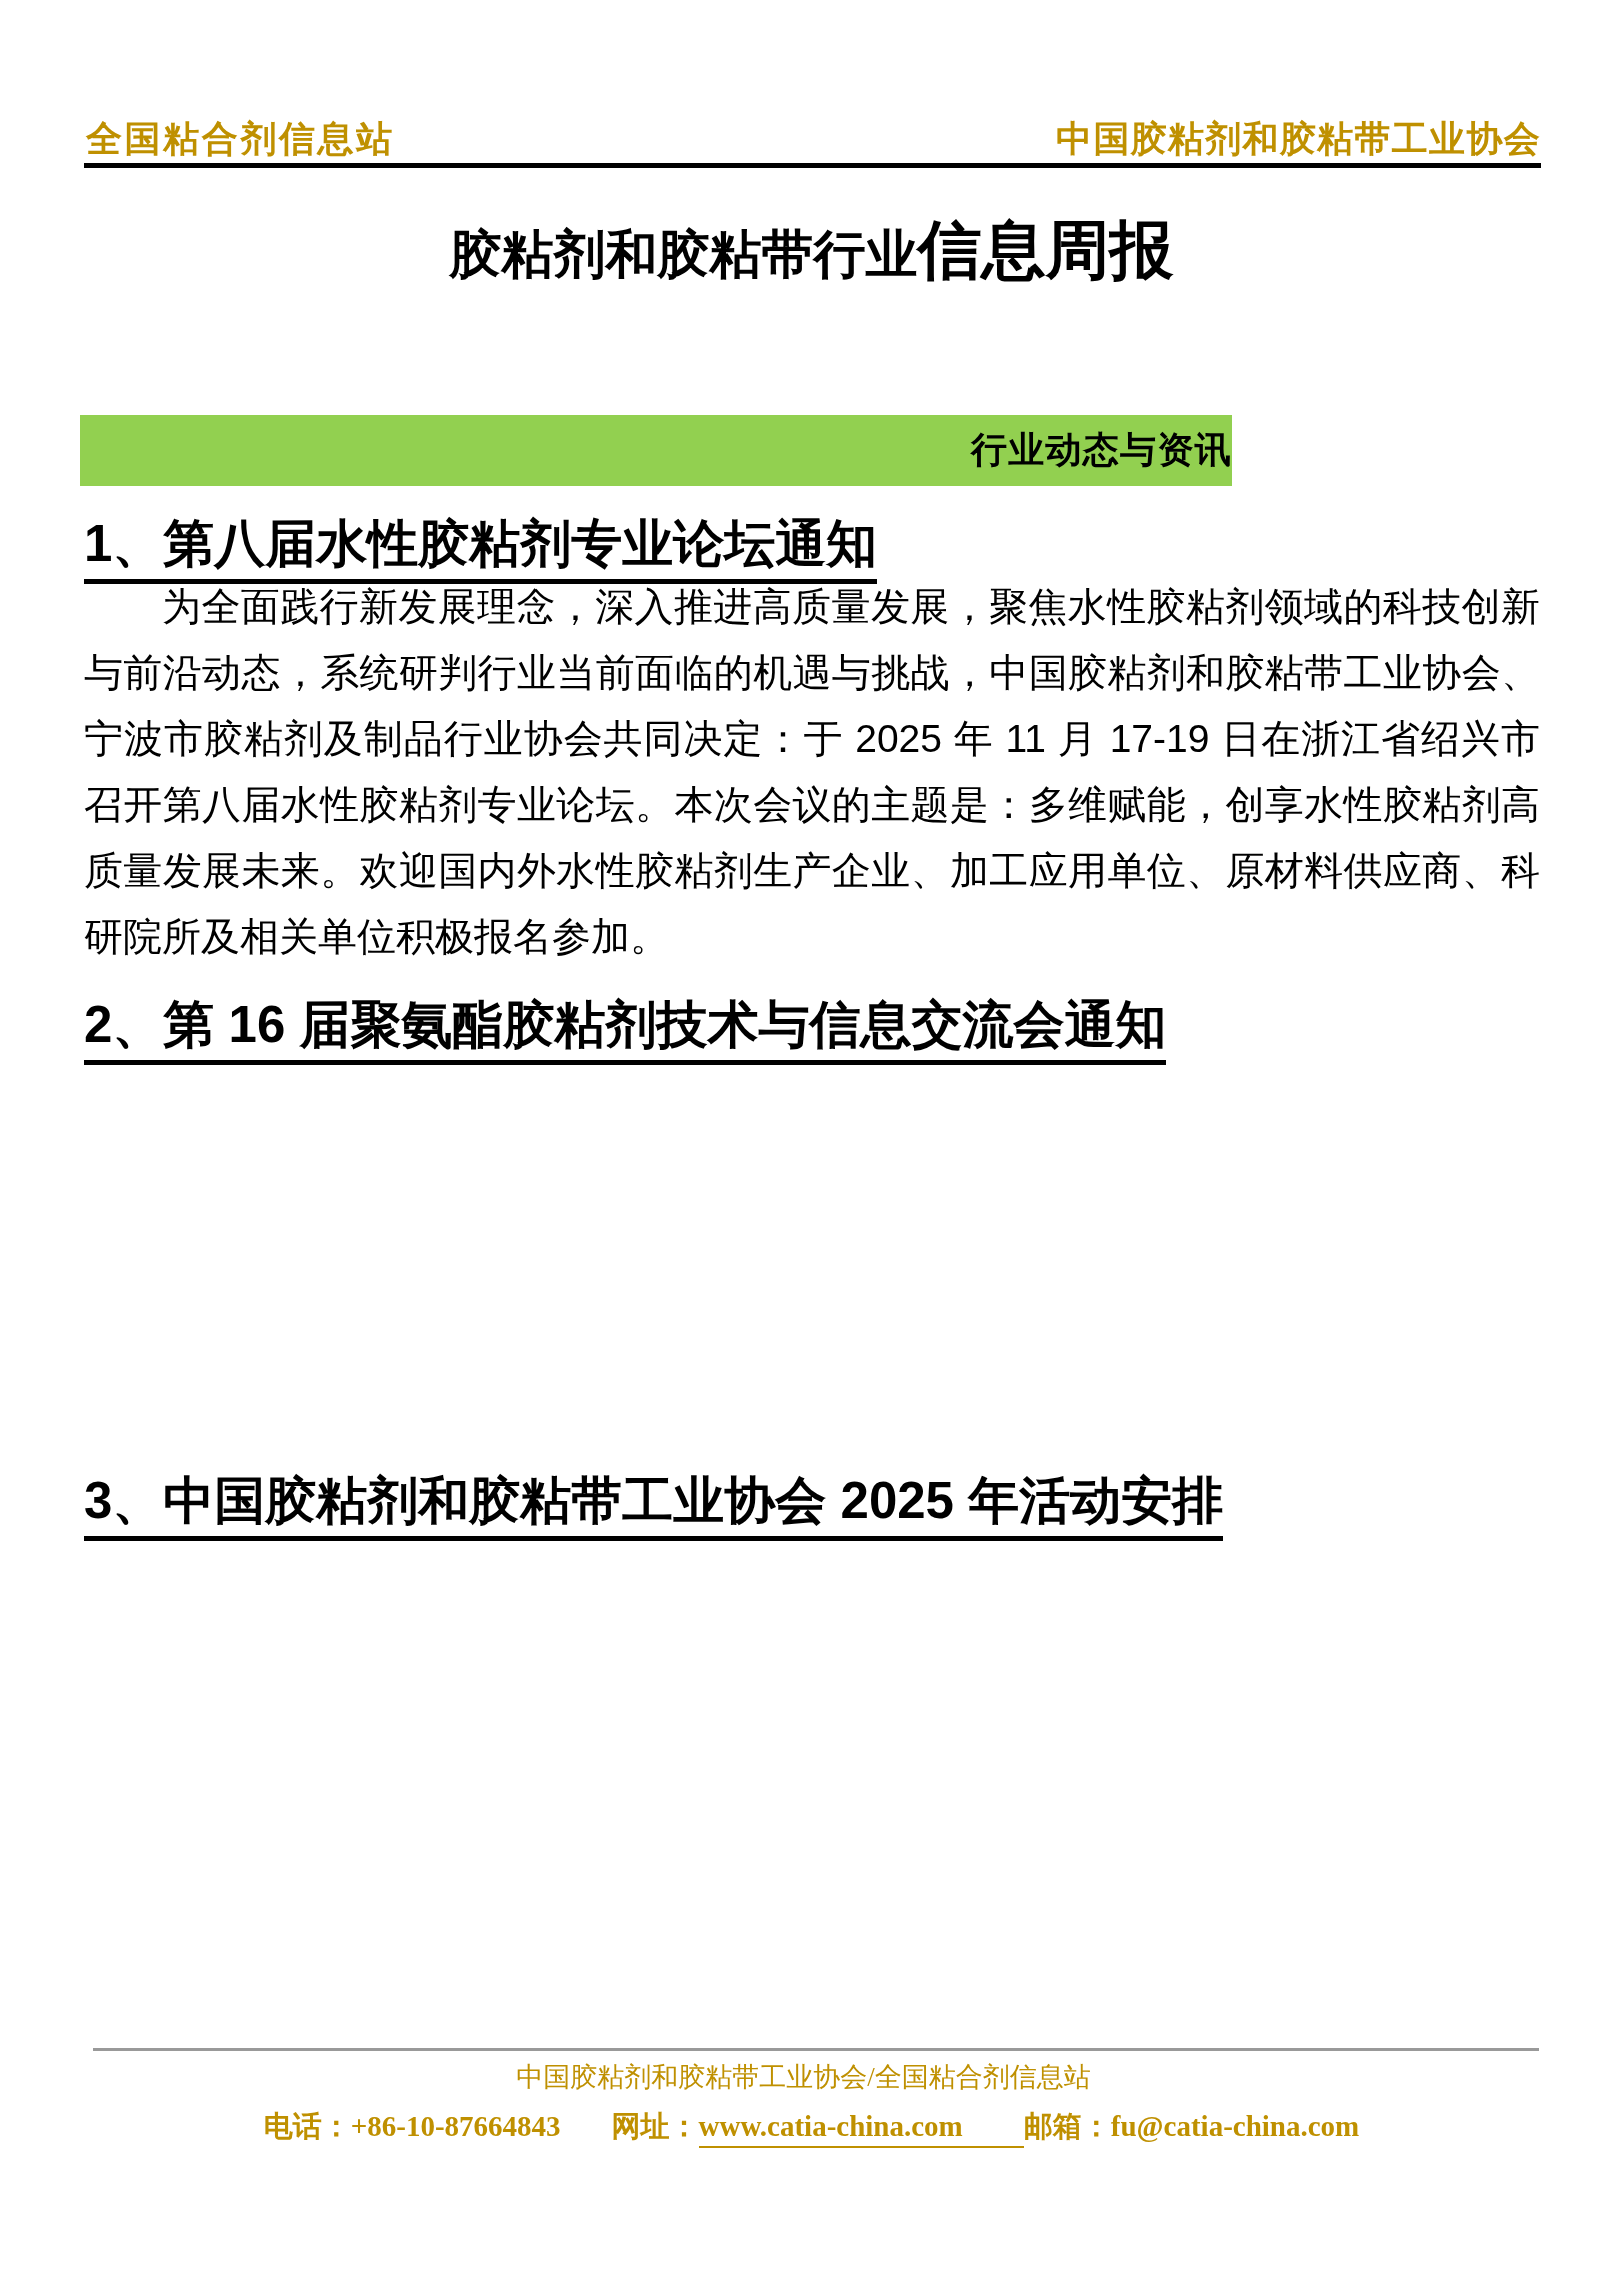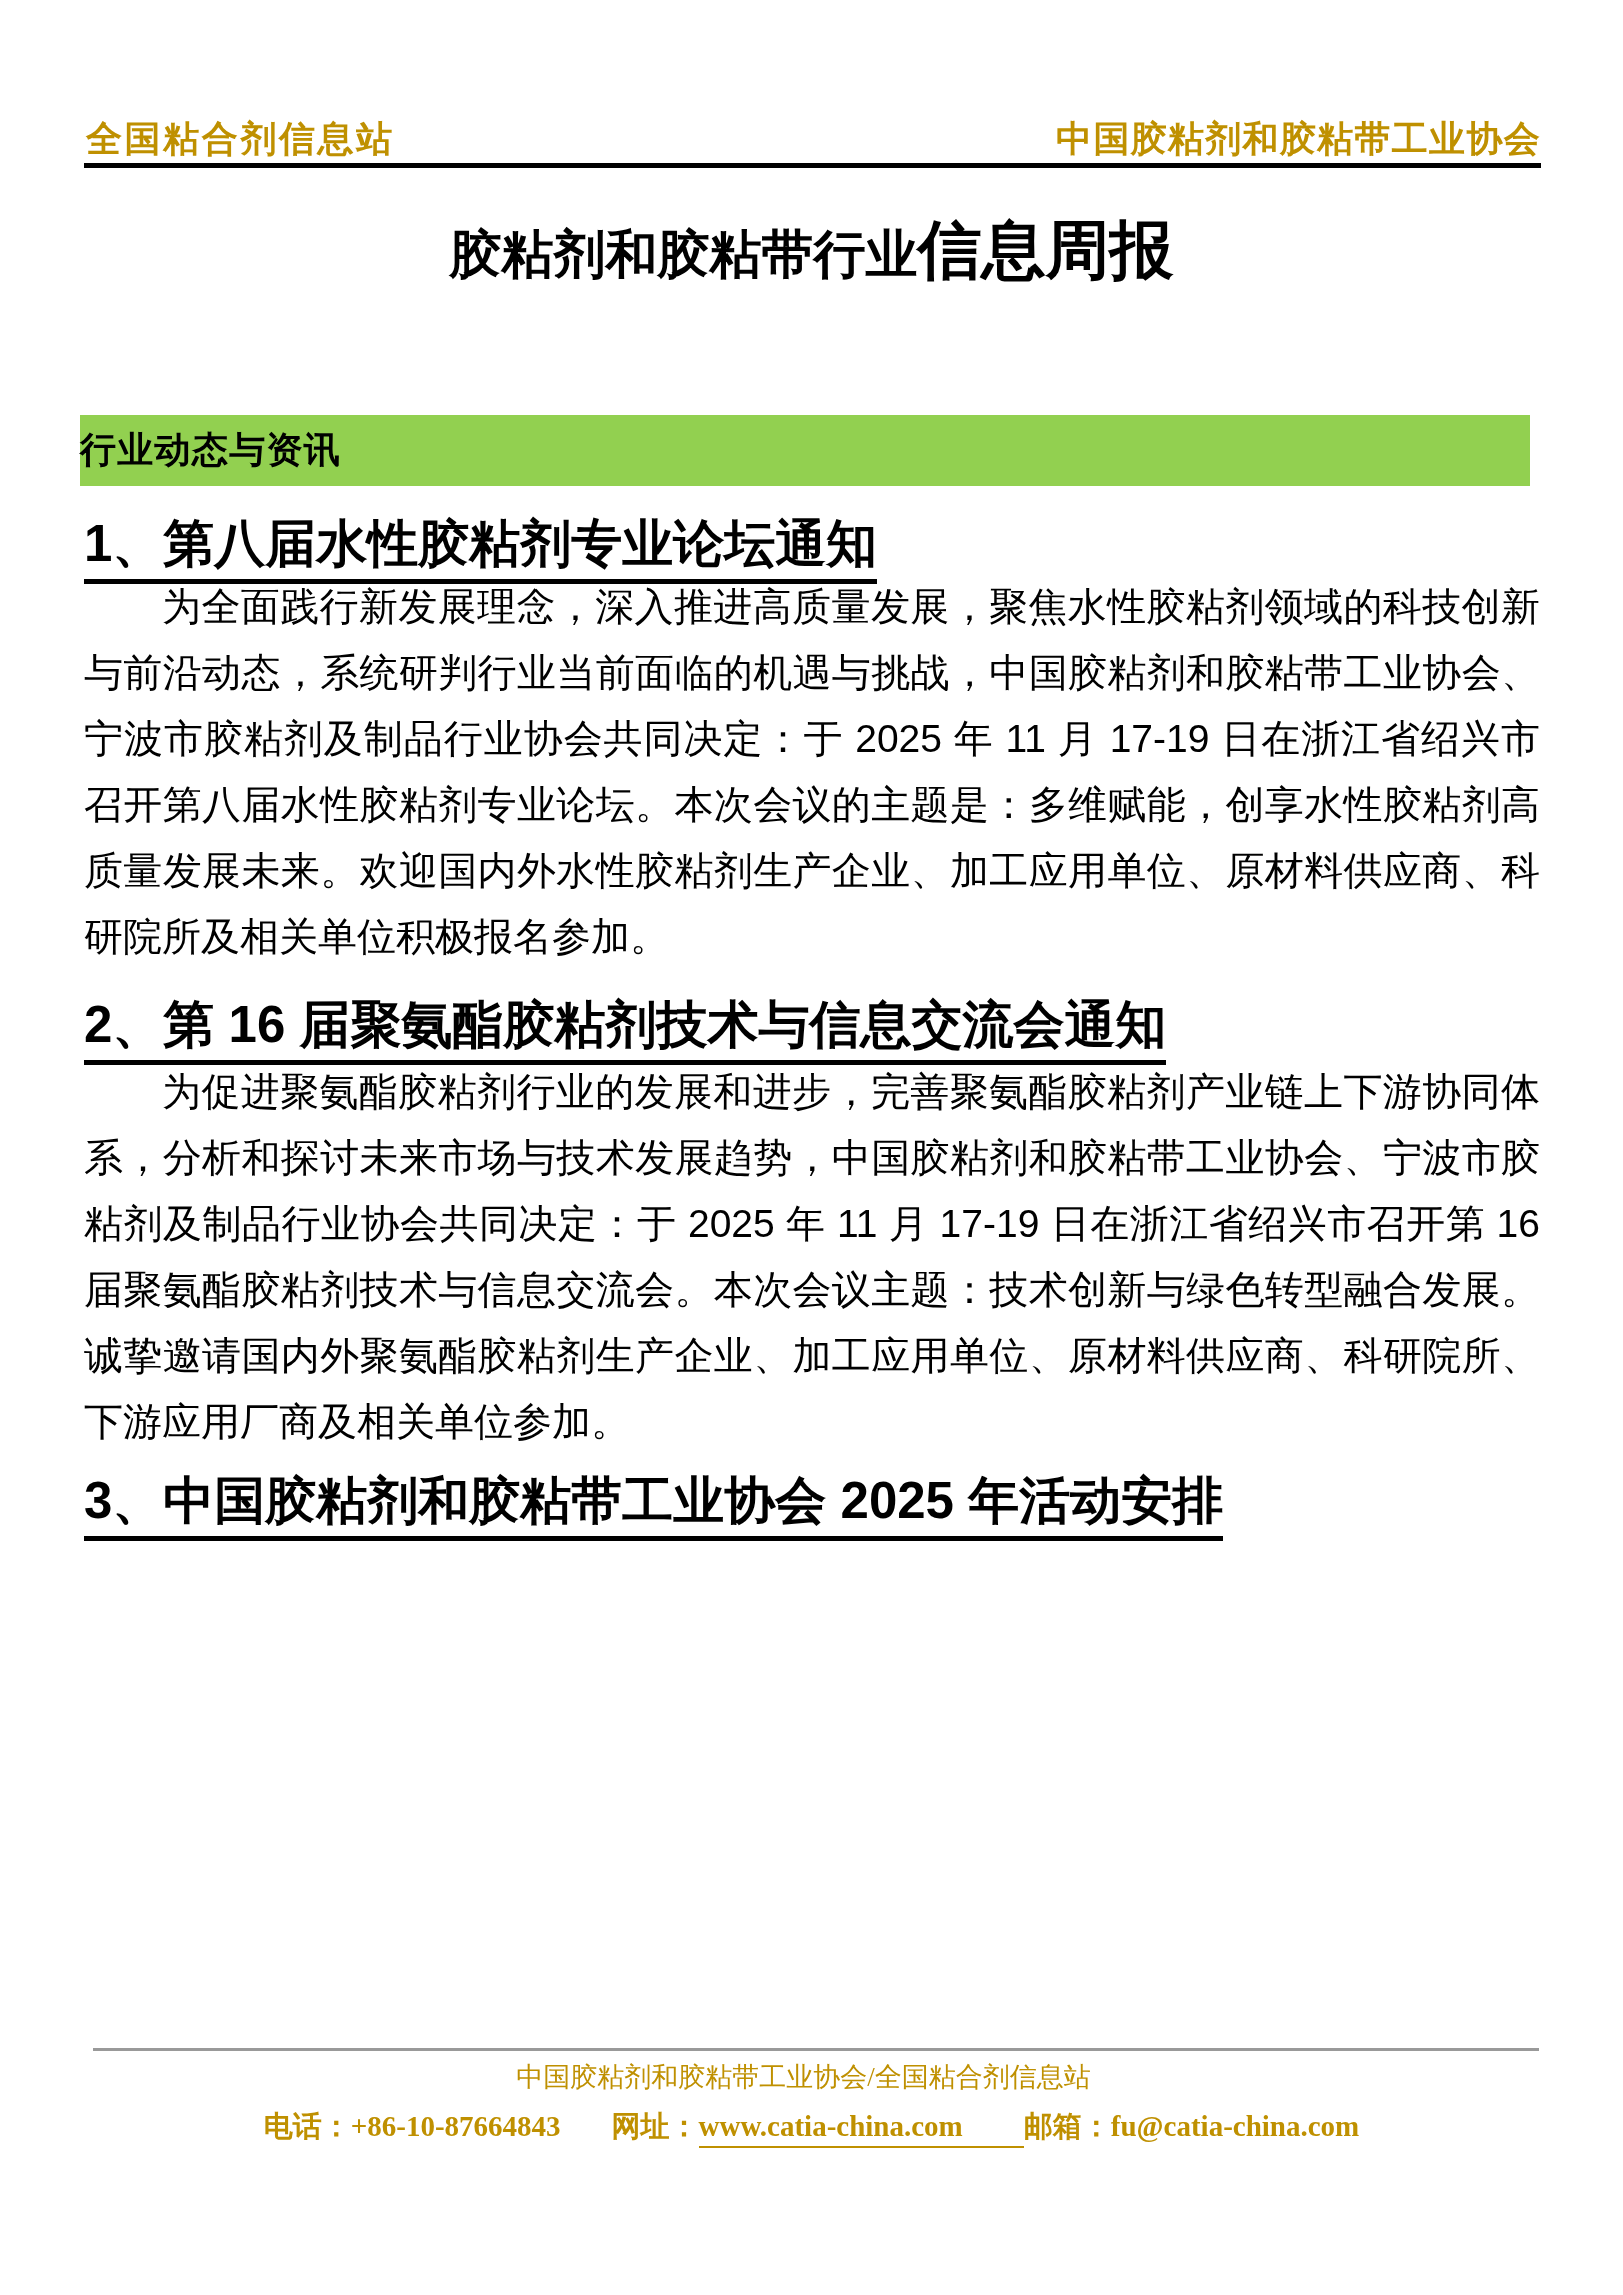--- a/index.html
+++ b/index.html
@@ -50,25 +50,25 @@
   .doc-title .t-small {
     font-size: 52px; font-weight: bold;
   }
   .doc-title .t-big {
     font-size: 64px; font-weight: bold;
   }
   
   .banner {
     position: absolute;
     left: 80px; top: 415px;
-    width: 1450px; height: 71px;
+    width: 1152px; height: 71px;
     background: var(--green, #92D050);
     display: flex;
     align-items: center;
-    justify-content: flex-start;
+    justify-content: flex-end;
   }
   .banner-label {
     font-size: 36px; font-weight: bold;
     color: #000000;
     letter-spacing: 1.3px;
   }
   
   .sec-heading {
     position: absolute;
     left: 84px;
@@ -147,21 +147,20 @@
   </div>
 
   <div class="sec-heading h1-pos">
     <span class="u">1、第八届水性胶粘剂专业论坛通知</span>
   </div>
   <div class="body-para p1-pos">为全面践行新发展理念，深入推进高质量发展，聚焦水性胶粘剂领域的科技创新与前沿动态，系统研判行业当前面临的机遇与挑战，中国胶粘剂和胶粘带工业协会、宁波市胶粘剂及制品行业协会共同决定：于 2025 年 11 月 17-19 日在浙江省绍兴市召开第八届水性胶粘剂专业论坛。本次会议的主题是：多维赋能，创享水性胶粘剂高质量发展未来。欢迎国内外水性胶粘剂生产企业、加工应用单位、原材料供应商、科研院所及相关单位积极报名参加。</div>
 
   <div class="sec-heading h2-pos">
     <span class="u">2、第 16 届聚氨酯胶粘剂技术与信息交流会通知</span>
   </div>
-  <div class="body-para p2-pos">为促进聚氨酯胶粘剂行业的发展和进步，完善聚氨酯胶粘剂产业链上下游协同体系，分析和探讨未来市场与技术发展趋势，中国胶粘剂和胶粘带工业协会、宁波市胶粘剂及制品行业协会共同决定：于 2025 年 11 月 17-19 日在浙江省绍兴市召开第 16 届聚氨酯胶粘剂技术与信息交流会。本次会议主题：技术创新与绿色转型融合发展。诚挚邀请国内外聚氨酯胶粘剂生产企业、加工应用单位、原材料供应商、科研院所、下游应用厂商及相关单位参加。</div>
 
   <div class="sec-heading h3-pos">
     <span class="u">3、中国胶粘剂和胶粘带工业协会 2025 年活动安排</span>
   </div>
 
   <div class="ftr-rule"></div>
   <div class="ftr-line1">中国胶粘剂和胶粘带工业协会/全国粘合剂信息站</div>
   <div class="ftr-line2"><span>电话：</span><span>+86-10-87664843</span><span class="ftr-gap"></span><span>网址：</span><span class="ftr-url">www.catia-china.com</span><span>邮箱：</span><span>fu@catia-china.com</span></div>
 
 </div>

